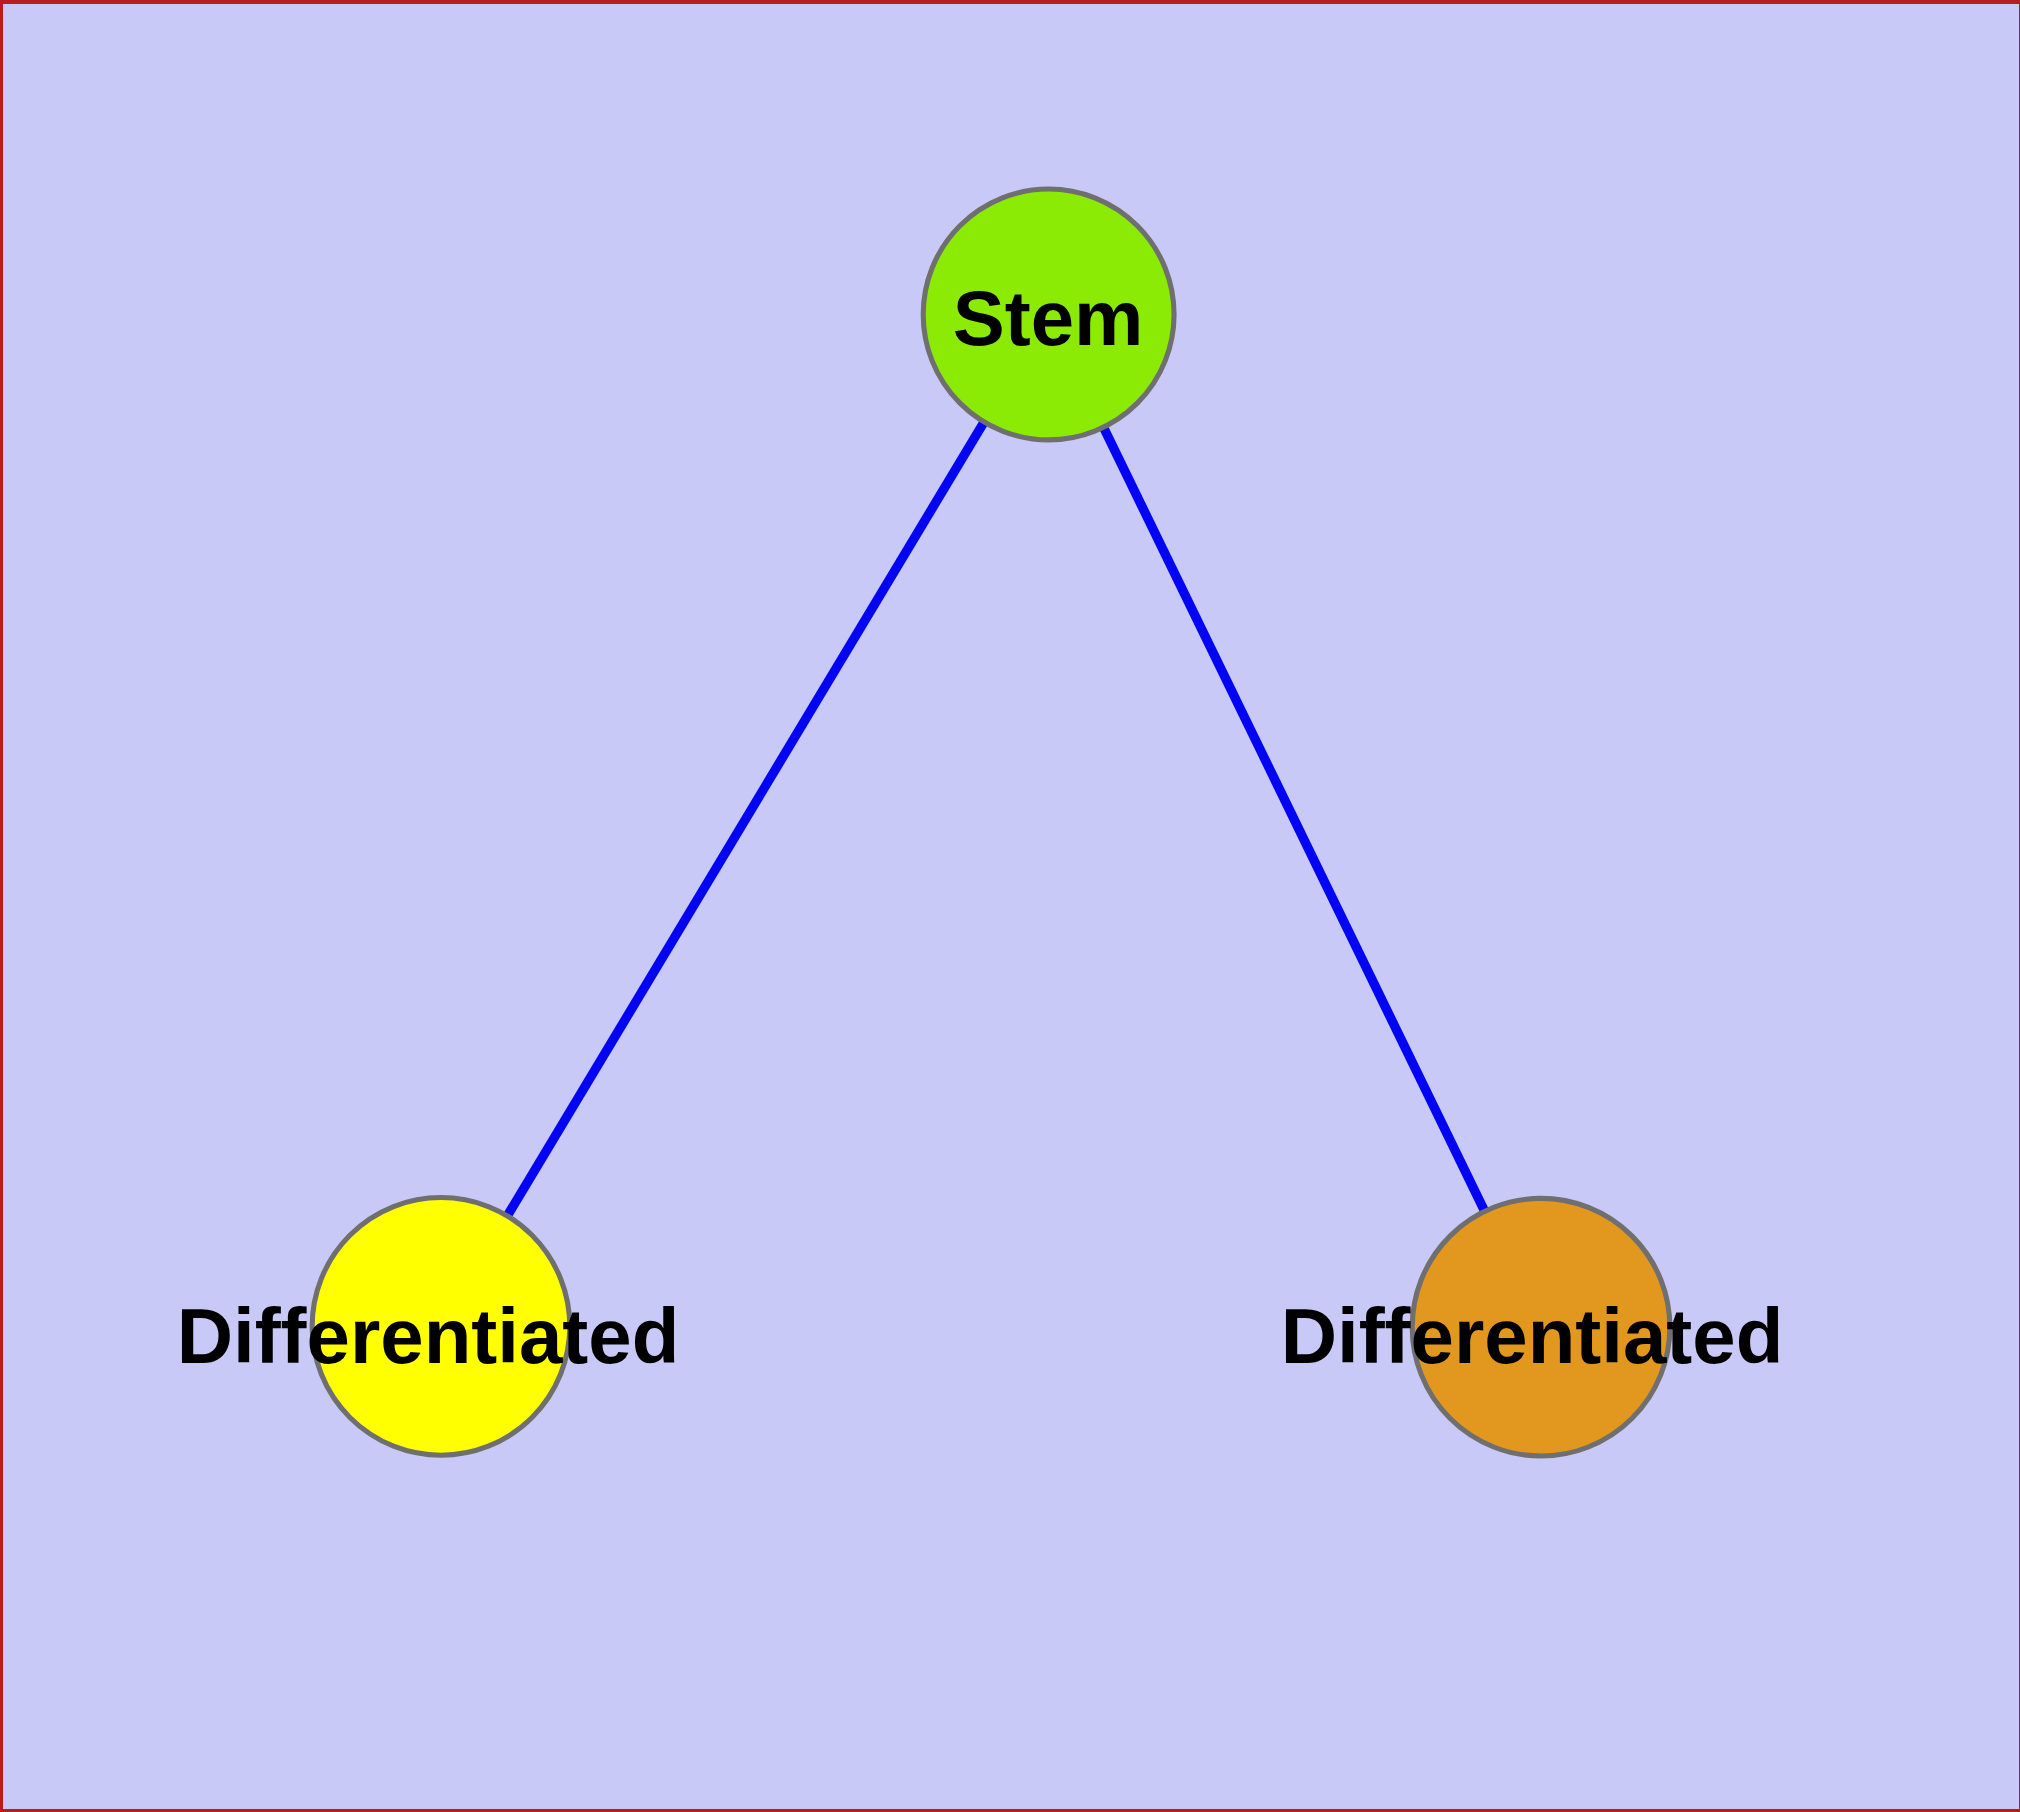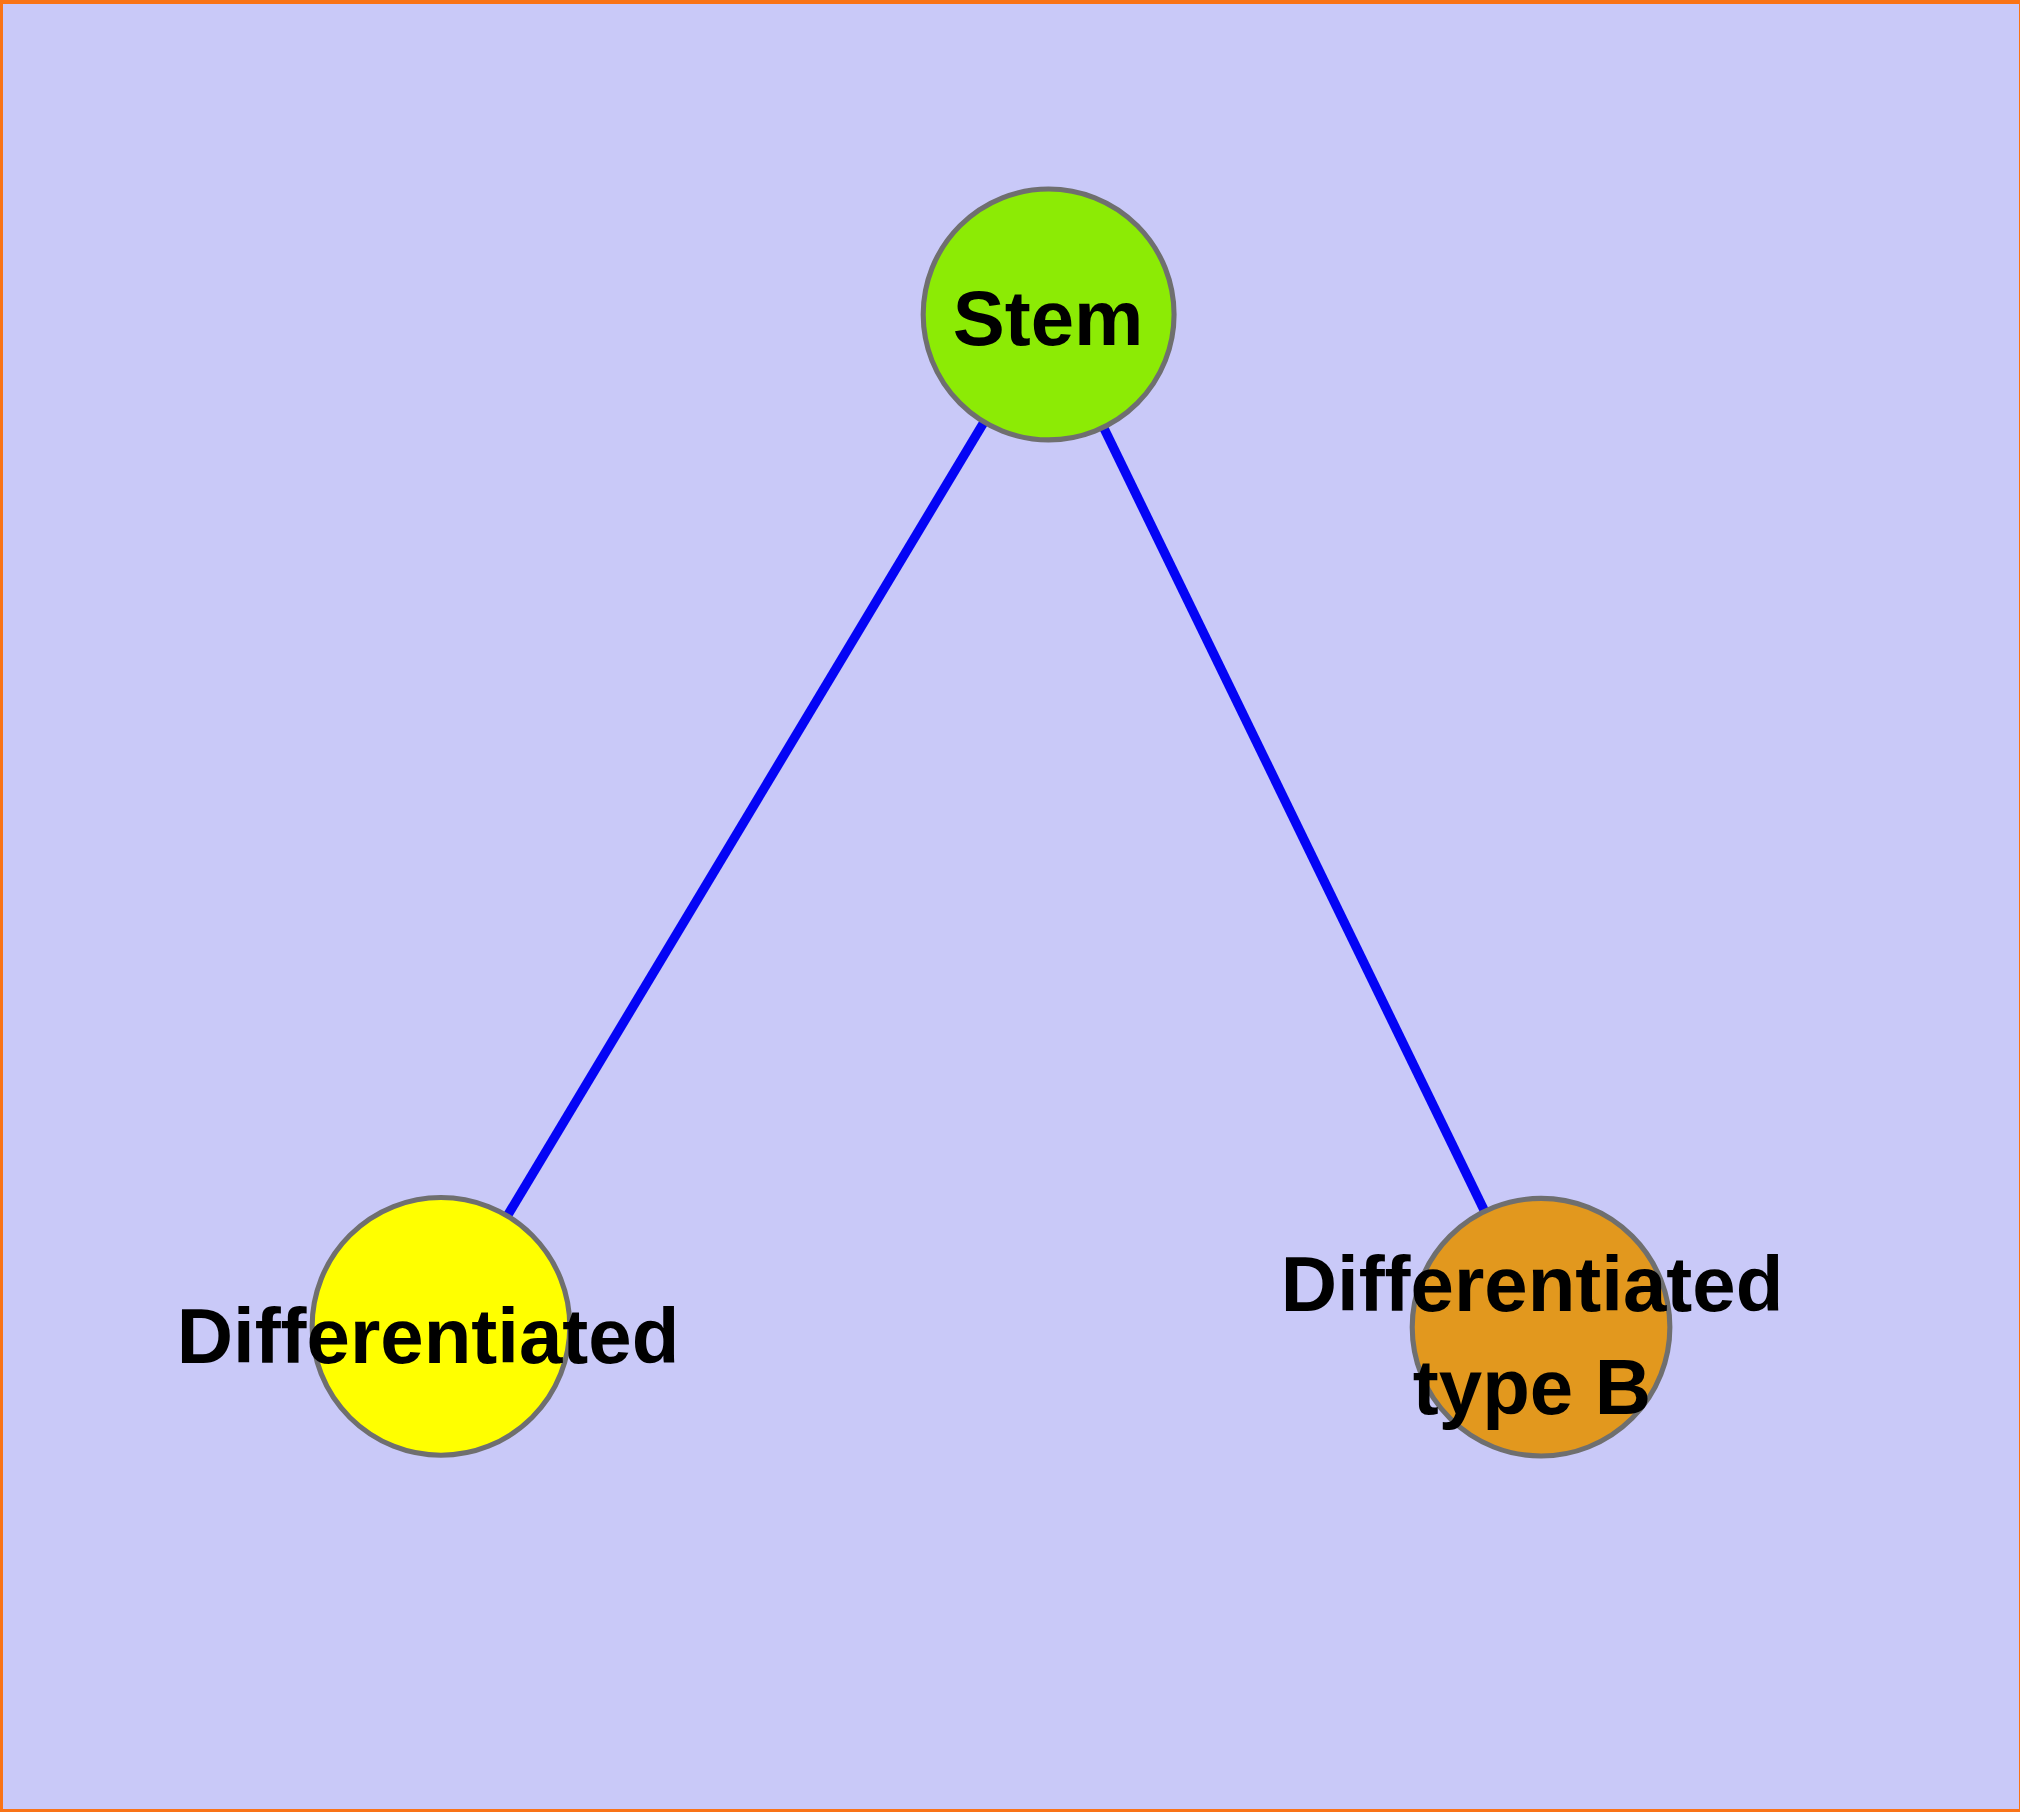--- a/index.html
+++ b/index.html
@@ -8,21 +8,21 @@
     width: 2021px;
     height: 1812px;
     background: #ffffff;
     font-family: "Liberation Sans", sans-serif;
     overflow: hidden;
   }
   .frame {
     position: absolute;
     left: 0; top: 0;
     width: 2021px; height: 1812px;
-    background: #f97316;
+    background: #b91c1c;
   }
   .canvas {
     position: absolute;
     left: 2.5px;
     top: 4.2px;
     right: 2.5px;
     bottom: 3.4px;
     background: #C9C9F8;
   }
   svg.graph {
@@ -68,16 +68,15 @@
   </svg>
 
   <div class="node-label" style="left:1048px; top:318px;">Stem</div>
 
   <div class="node-label" style="left:428px; top:1336px;">
     <div>Differentiated</div>
   </div>
 
   <div class="node-label" style="left:1532px; top:1336px;">
     <div>Differentiated</div>
-    <div>type B</div>
   </div>
 </div>
 
 
 </body></html>

